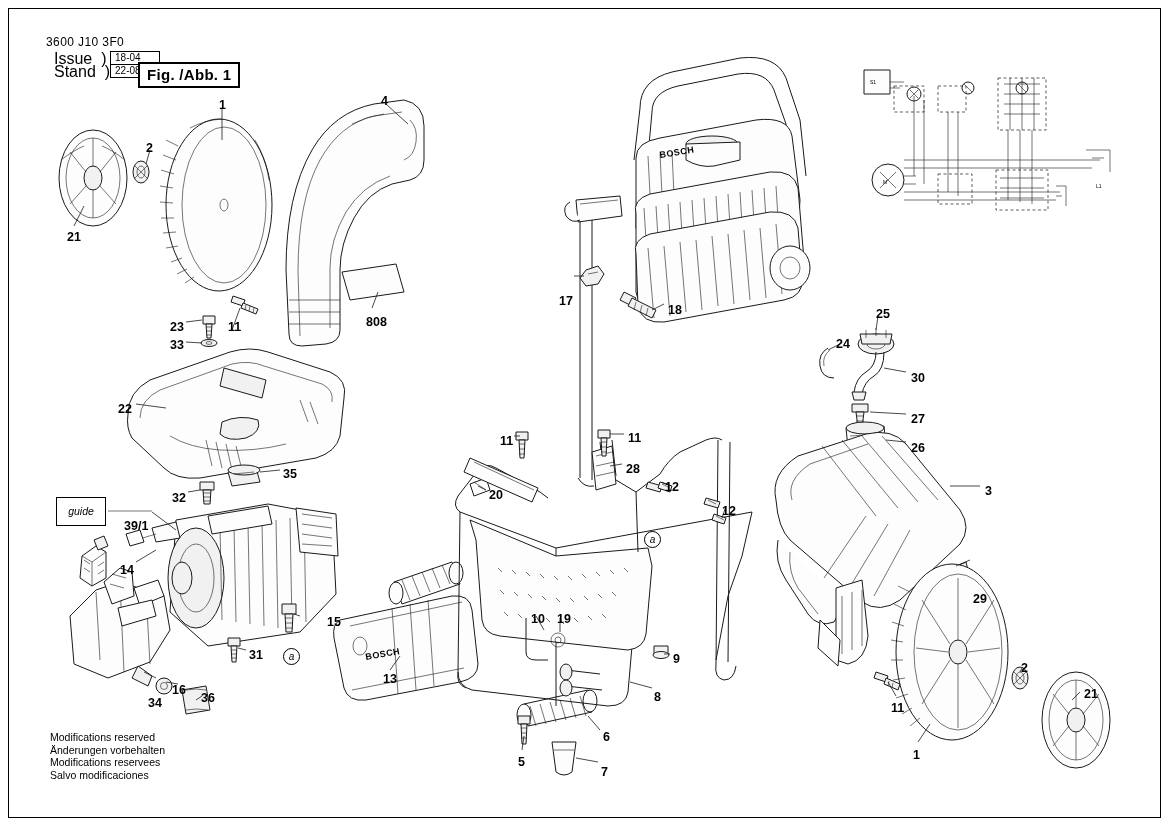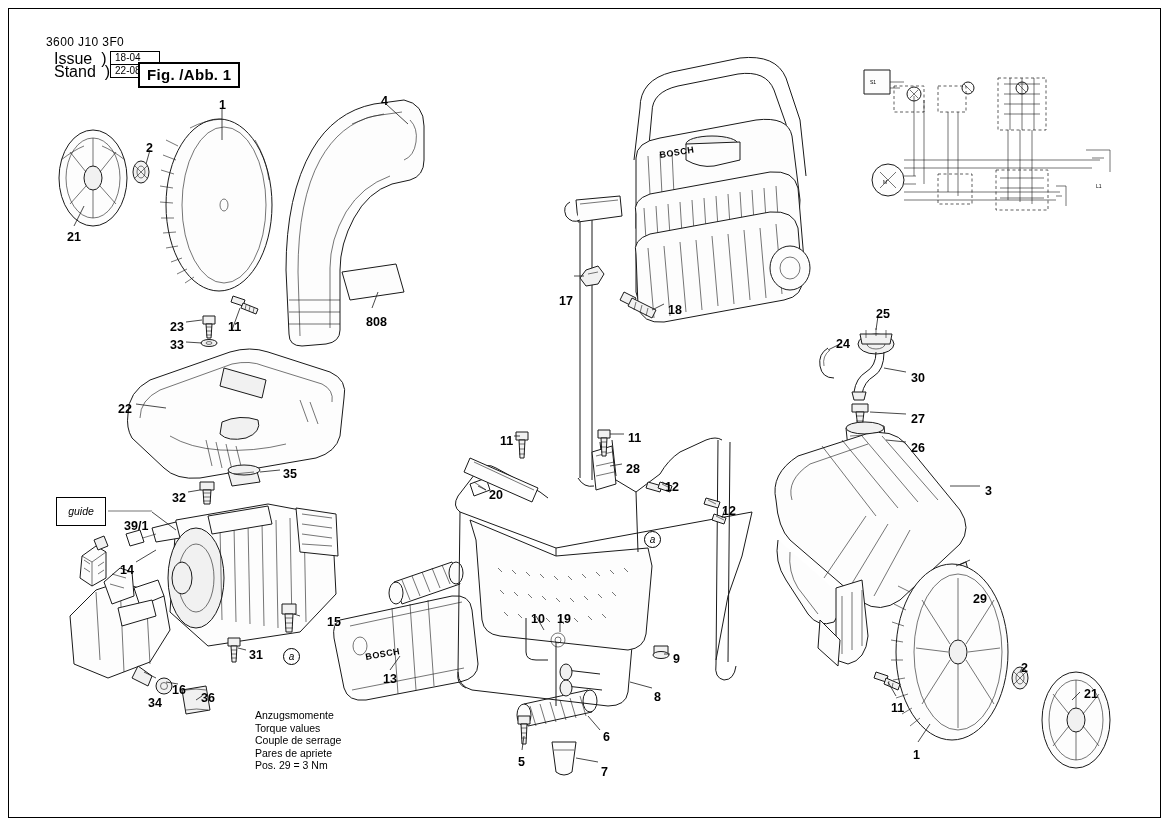--- a/index.html
+++ b/index.html
@@ -597,18 +597,17 @@
       <div class="cal" style="left: 1021px; top: 661px;">2</div>
       <div class="cal" style="left: 891px; top: 701px;">11</div>
       <div class="cal" style="left: 913px; top: 748px;">1</div>
     </div>
 
   <div class="circ" style="left:283px; top:648px;">a</div>
   <div class="circ" style="left:644px; top:531px;">a</div>
 
   <div class="guidebox">guide</div>
 
-  <div class="notes" id="notes-torque">Anzugsmomente
-Torque values
-Couple de serrage
-Pares de apriete
-Pos. 29 = 3 Nm</div>
+  <div class="notes" id="notes-left">Modifications reserved
+Änderungen vorbehalten
+Modifications reservees
+Salvo modificaciones</div>
 </div>
 
 </body></html>

